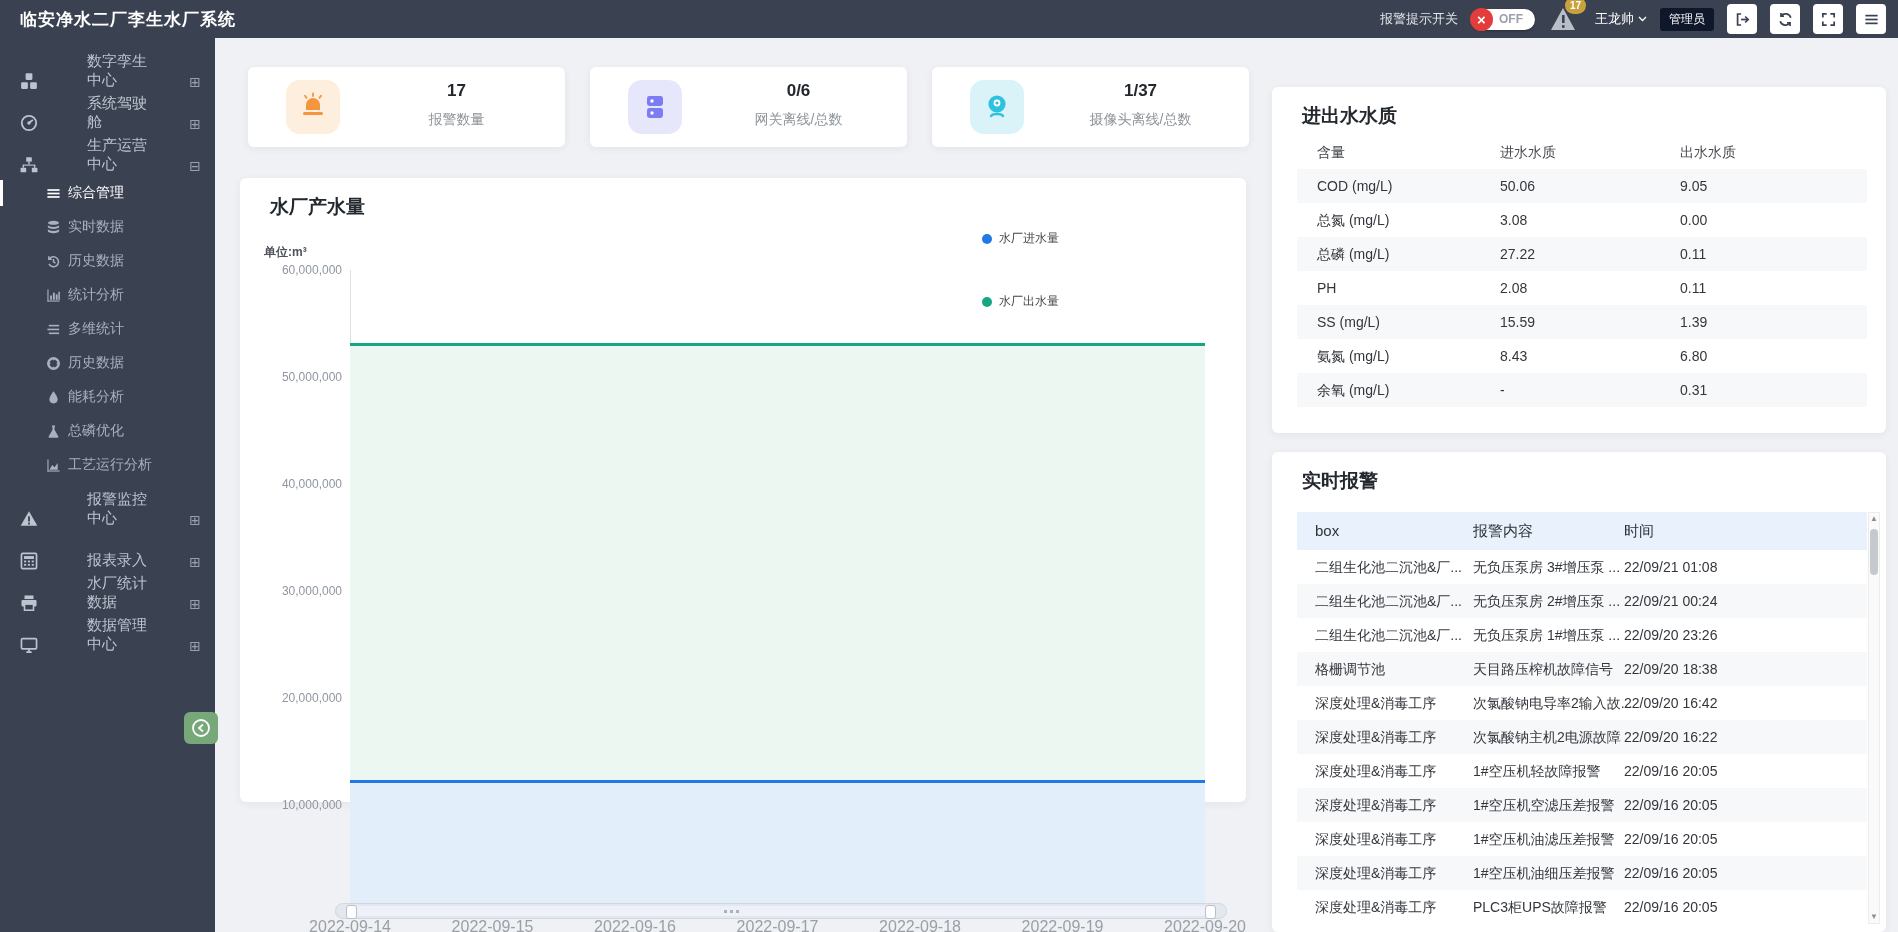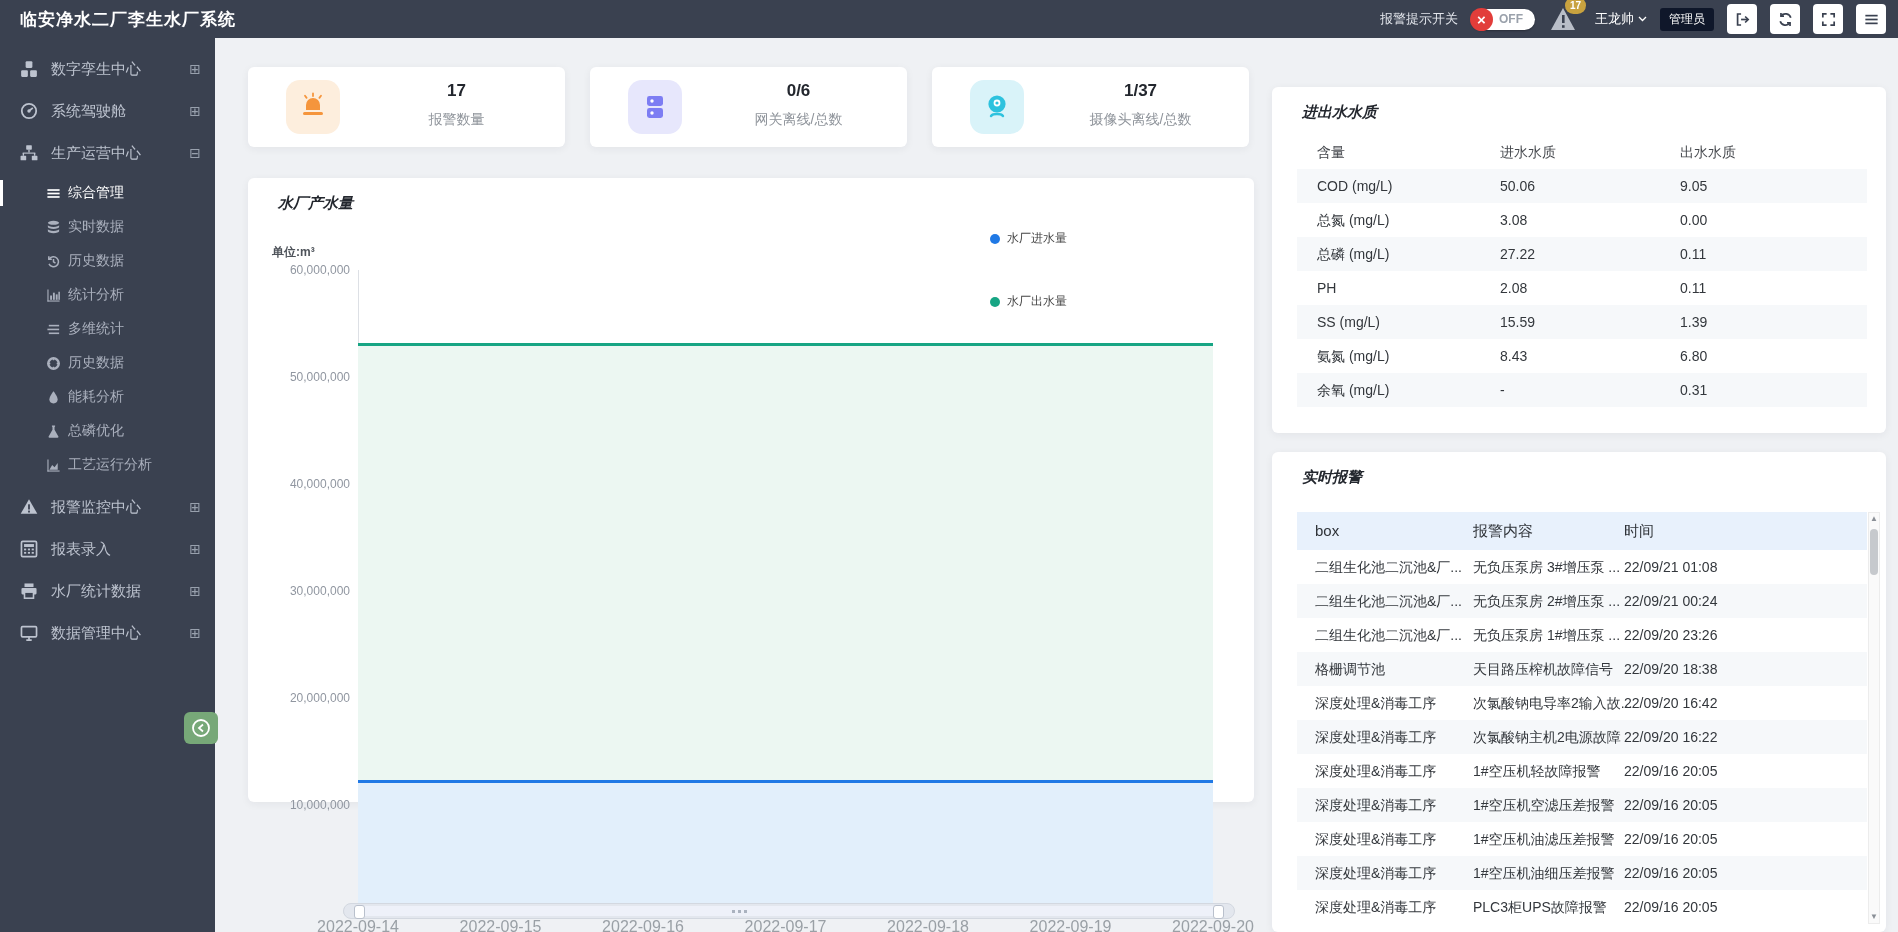--- a/index.html
+++ b/index.html
@@ -22,22 +22,22 @@
           background:#c8a23f;color:#fff;font-size:10px;font-weight:bold;display:flex;
           align-items:center;justify-content:center;padding:0 2px;}
   .username{color:#fff;font-size:13px;display:flex;align-items:center;gap:4px;cursor:pointer;}
   .role-badge{background:#0f172a;color:#fff;font-size:12px;padding:3px 9px;border-radius:3px;}
   .tb-btn{width:30px;height:30px;border-radius:4px;background:#fff;color:#3a4150;display:flex;
           align-items:center;justify-content:center;cursor:pointer;}
   .tb-btn svg{width:17px;height:17px;}
   
   .sidebar{position:absolute;left:0;top:38px;width:215px;height:894px;background:#3a4150;
            padding-top:10px;box-sizing:border-box;z-index:20;}
-  .mi{position:relative;height:42px;display:flex;align-items:center;padding:0 14px 0 20px;
-      color:#bdc3cf;cursor:pointer;}
+  .mi{position:relative;height:42px;display:flex;align-items:flex-end;padding:0 14px 0 20px;
+      color:#bdc3cf;cursor:pointer;gap:36px;}
   .mi .ic{width:18px;height:18px;margin-right:13px;flex:none;}
   .mi .ic svg{width:18px;height:18px;display:block;}
   .mi .lbl{flex:1;font-size:15px;}
   .mi .expand{font-size:14px;color:#98a0ad;}
   .submenu{margin:2px 0 4px 0;}
   .smi{position:relative;height:34px;display:flex;align-items:center;padding-left:46px;
        color:#aab0bd;cursor:pointer;}
   .smi .ic{width:15px;height:15px;margin-right:7px;flex:none;}
   .smi .ic svg{width:15px;height:15px;display:block;}
   .smi .lbl{font-size:14px;}
@@ -49,23 +49,23 @@
   .card{position:absolute;top:67px;height:80px;width:317px;background:#fff;border-radius:6px;
         box-shadow:0 2px 8px rgba(31,41,55,.06);}
   .card .icbox{position:absolute;left:38px;top:13px;width:54px;height:54px;border-radius:14px;
         display:flex;align-items:center;justify-content:center;}
   .card .icbox svg{width:30px;height:30px;}
   .card .txt{position:absolute;left:120px;right:20px;top:14px;text-align:center;}
   .card .val{font-size:17px;font-weight:bold;color:#23272e;}
   .card .cap{font-size:14px;color:#8f949b;margin-top:10px;}
   
   .panel{position:absolute;background:#fff;border-radius:6px;box-shadow:0 2px 8px rgba(31,41,55,.06);}
-  .panel-title{position:absolute;left:30px;top:16px;font-size:15px;font-weight:bold;color:#23272e;font-style:italic;}
-  
-  #chart-panel{left:248px;top:178px;width:1006px;height:624px;}
+  .panel-title{position:absolute;left:30px;top:16px;font-size:19px;font-weight:bold;color:#23272e;}
+  
+  #chart-panel{left:240px;top:178px;width:1006px;height:624px;}
   .legend{position:absolute;top:52px;left:742px;display:flex;gap:46px;flex-direction:column;}
   .legend .litem{display:flex;align-items:center;gap:7px;font-size:12px;color:#444;cursor:pointer;}
   .legend .dot{width:10px;height:10px;border-radius:50%;}
   .unit-label{position:absolute;left:24px;top:66px;font-size:12px;color:#4e535a;font-weight:bold;}
   .ylab{position:absolute;width:86px;text-align:right;font-size:12px;color:#9096a0;}
   .xlab{position:absolute;width:110px;text-align:center;font-size:16px;color:#9aa0a6;top:740px;}
   .yaxis{position:absolute;left:110px;top:92px;width:1px;height:642px;background:#dde0e5;}
   .fill,.sline{position:absolute;left:110px;width:855px;}
   
   .dz-track{position:absolute;left:95px;top:725px;width:892px;height:16px;border-radius:8px;

